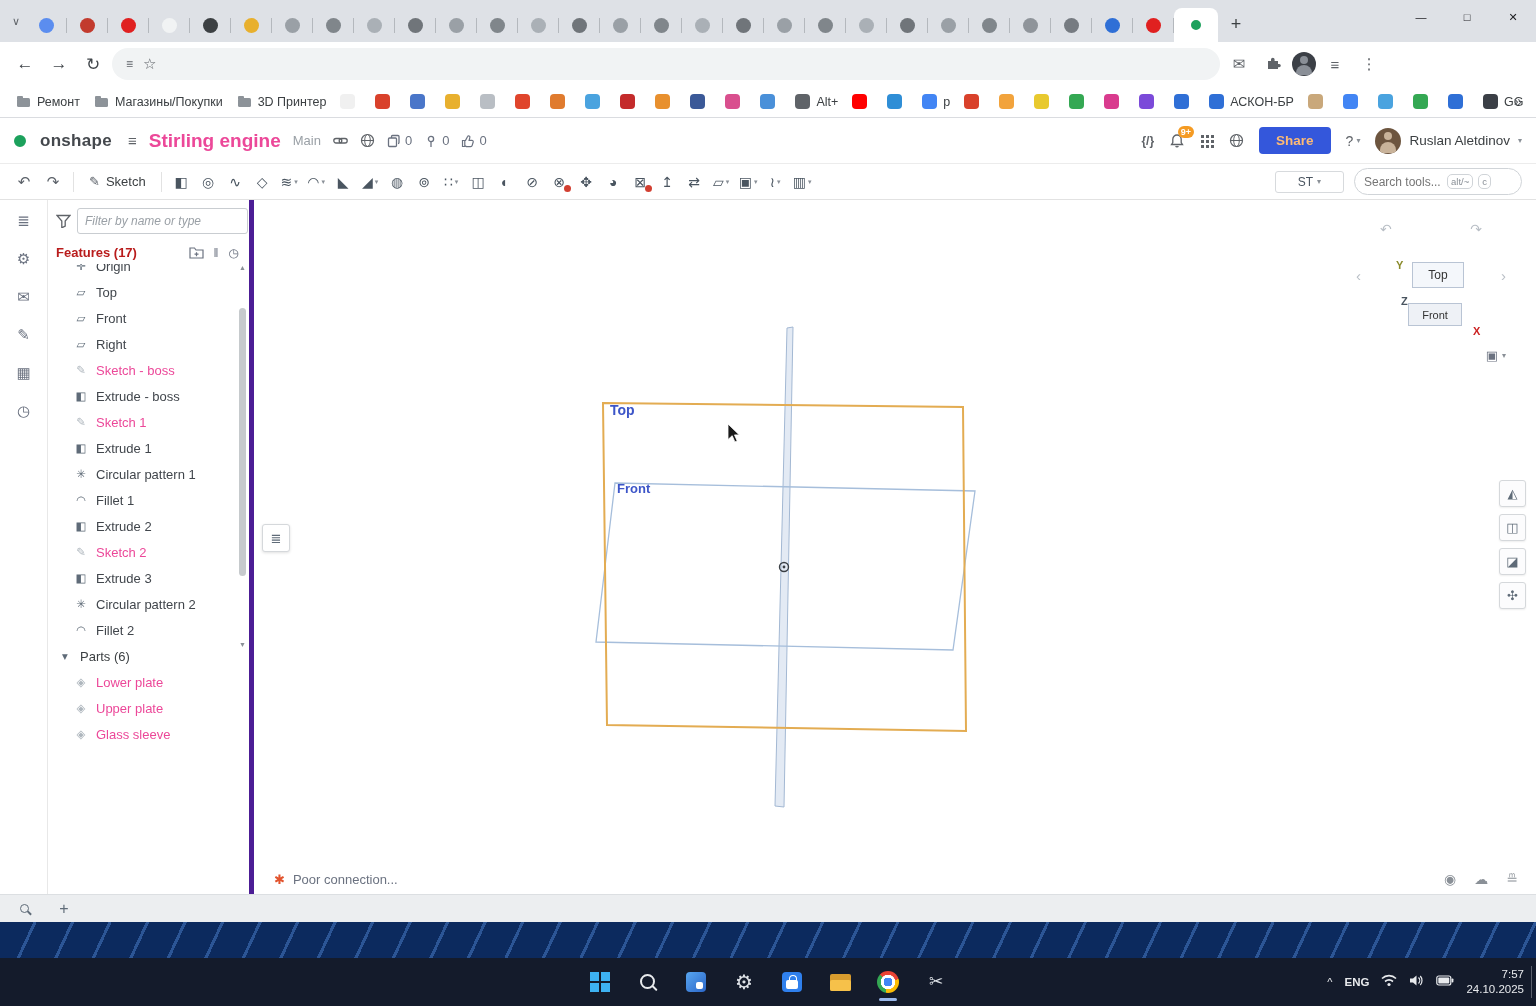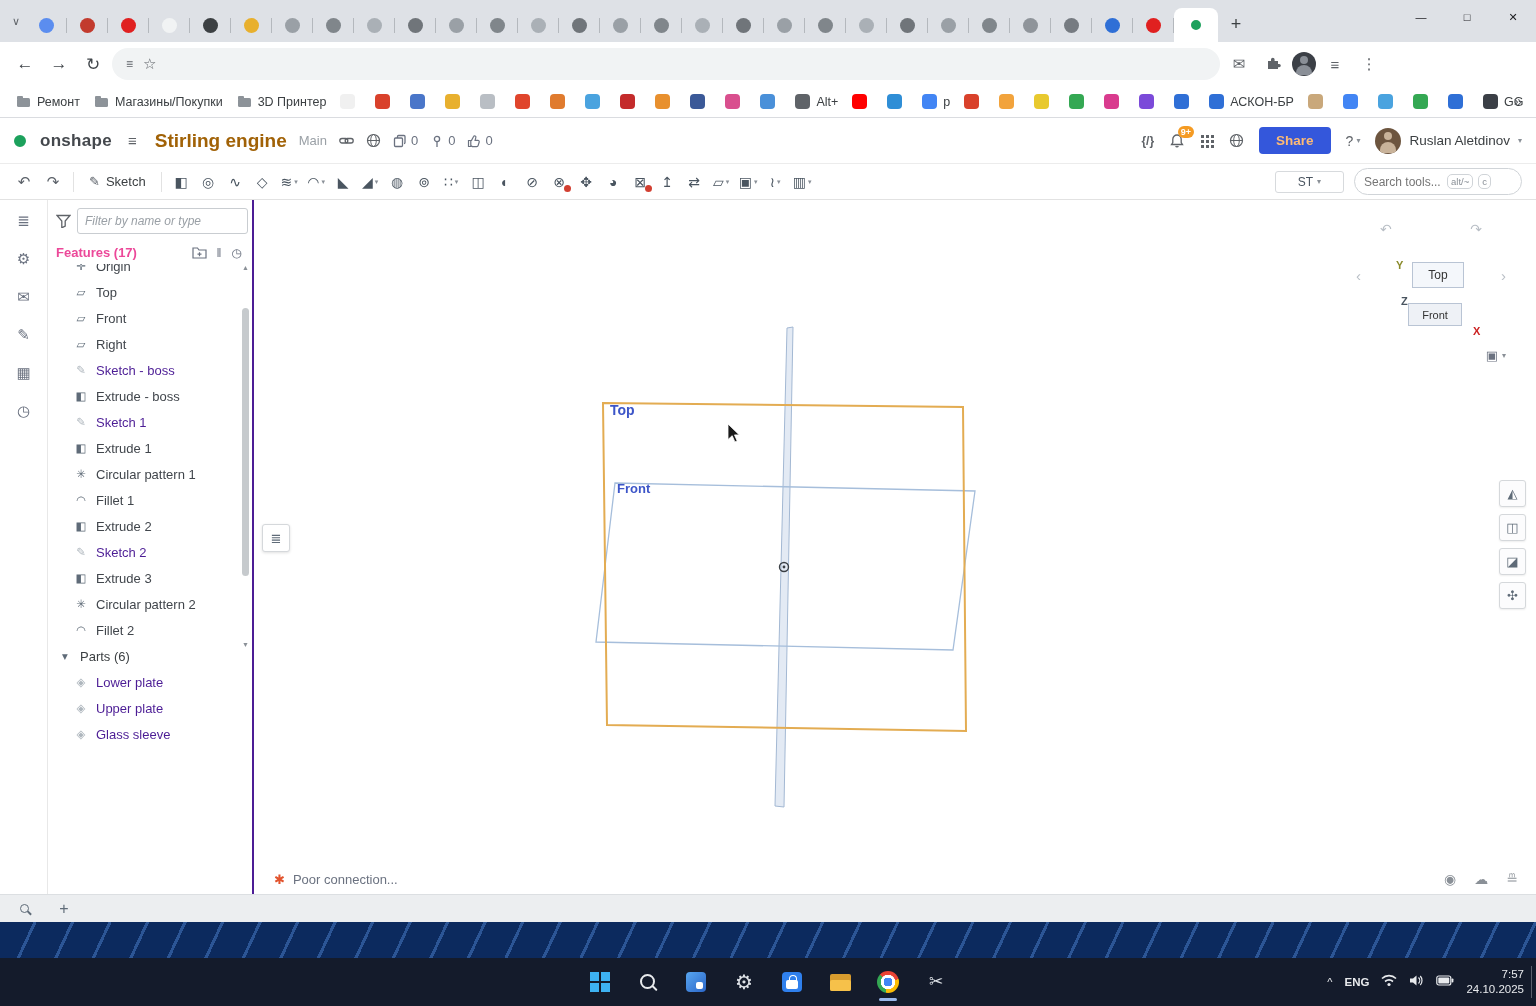--- a/index.html
+++ b/index.html
@@ -39,21 +39,21 @@
 .bm.folder .ic{background:transparent;position:relative;border-radius:0}
 .bm.folder .ic::before{content:"";position:absolute;left:1px;top:4px;width:13px;height:9px;background:#8d9399;border-radius:1.5px}
 .bm.folder .ic::after{content:"";position:absolute;left:1px;top:2px;width:6px;height:3px;background:#8d9399;border-radius:1px 1px 0 0}
 .bm-overflow{margin-left:auto;color:#5f6368;font-size:15px;padding-right:8px}
 
 .os-header{position:absolute;top:118px;left:0;width:100%;height:46px;background:#fff;display:flex;align-items:center;padding:0 14px;gap:12px;border-bottom:1px solid #ececec}
 .os-logo{display:flex;align-items:center;gap:14px}
 .os-logo-mark{width:8px;height:8px;border:6px solid var(--onshape-green,#1ca15c);border-radius:50%}
 .os-logo-text{font-size:17px;color:#44484d;font-weight:bold;letter-spacing:.3px}
 .os-menu{color:#5f6368;font-size:15px;margin-left:4px}
-.os-title{font-size:19px;color:#a16207;font-weight:bold;margin-left:6px}
+.os-title{font-size:19px;color:#ec4899;font-weight:bold;}
 .os-ws{font-size:13px;color:#9aa0a6}
 .hd-ic{display:flex;align-items:center;color:#5f6368}
 .os-stat{display:flex;align-items:center;gap:4px;color:#6b7280;font-size:13px}
 .os-right{margin-left:auto;display:flex;align-items:center;gap:15px}
 .os-code{font-size:12px;color:#5f6368;font-weight:bold}
 .os-bell{position:relative;display:flex}
 .os-badge{position:absolute;top:-7px;right:-9px;background:var(--badge-orange,#f59b23);color:#fff;font-size:9px;border-radius:7px;padding:1px 3px;font-weight:bold}
 .grid-icon{width:14px;height:14px;background:radial-gradient(circle,#5f6368 1.5px,transparent 1.8px);background-size:5px 5px}
 .os-share{background:var(--share-blue,#3457db);color:#fdba74;font-size:13.5px;font-weight:bold;padding:6px 17px;border-radius:4px}
 .os-help{font-size:14px;color:#5f6368;display:flex;align-items:center;gap:3px}
@@ -73,31 +73,31 @@
 .tool.bdg::before{content:"";position:absolute;right:2px;bottom:3px;width:7px;height:7px;border-radius:50%;background:#d23f31}
 .t-right{margin-left:auto;display:flex;align-items:center;gap:10px;padding-right:4px}
 .t-st{display:flex;align-items:center;gap:4px;font-size:12px;color:#4a5560;border:1px solid #d7dadd;border-radius:3px;padding:3px 22px}
 .t-search{display:flex;align-items:center;gap:5px;border:1px solid #d0d4d8;border-radius:14px;height:27px;padding:0 9px;width:168px;background:#fff}
 .t-search input{border:0;outline:0;width:78px;font-size:12px;color:#555;background:transparent;font-family:inherit}
 .kbd{border:1px solid #d0d4d8;border-radius:5px;font-size:9.5px;color:#8a9097;padding:1px 3px;white-space:nowrap}
 
 .os-body{position:absolute;top:200px;left:0;width:100%;height:694px;display:flex;background:#fff}
 .os-rail{width:48px;border-right:1px solid #e8e8e8;display:flex;flex-direction:column;align-items:center;padding-top:12px;gap:20px}
 .rail-ic{color:#6b7280;font-size:15px;width:24px;text-align:center}
-.os-panel{width:206px;border-right:2px solid #4c1d95;display:flex;flex-direction:column;position:relative;background:#fff}
+.os-panel{width:206px;border-right:5px solid #4c1d95;display:flex;flex-direction:column;position:relative;background:#fff}
 .panel-top{display:flex;align-items:center;gap:6px;padding:8px 6px 6px 8px}
 .filter-input{flex:1;height:26px;border:1px solid #c9cdd1;border-radius:3px;font-size:12px;padding:0 7px;color:#555;outline:none;font-family:inherit}
 .filter-input::placeholder{font-style:italic;color:#9aa0a6}
 .panel-head{display:flex;align-items:center;padding:5px 10px 4px 8px;gap:10px}
-.panel-title{font-size:13px;font-weight:bold;color:#ec4899;flex:1}
+.panel-title{font-size:13px;font-weight:bold;color:#b91c1c;flex:1}
 .ph-ic{color:#6b7280;font-size:12px;display:flex;align-items:center}
 .feat-list{flex:1;overflow:hidden;position:relative;padding-top:2px}
 .feat{display:flex;align-items:center;gap:8px;height:26px;padding-left:26px;font-size:13px;color:#41464c;white-space:nowrap}
 .feat .fic{width:14px;text-align:center;color:#5f6b78;font-size:11.5px}
-.feat.dim{color:#4c1d95}
+.feat.dim{color:#ec4899}
 .feat.dim .fic{color:#aeb6bd}
 .feat.group{padding-left:10px;color:#3c4043}
 .feat.clip{margin-top:-13px}
 .origin-icon::before{content:"✛"} .plane-icon::before{content:"▱"} .sketch-icon::before{content:"✎"}
 .extrude-icon::before{content:"◧"} .pattern-icon::before{content:"✳"} .fillet-icon::before{content:"◠"}
 .part-icon::before{content:"◈"} .caret-down-icon::before{content:"▾"}
 .panel-scroll{position:absolute;right:1px;top:64px;width:11px;height:384px}
 .panel-scroll .up{position:absolute;top:0;left:0;width:100%;text-align:center;font-size:7px;color:#8a9097}
 .panel-scroll .down{position:absolute;bottom:0;left:0;width:100%;text-align:center;font-size:7px;color:#8a9097}
 .panel-scroll .thumb{position:absolute;top:44px;left:2px;width:7px;height:268px;background:#c6cacd;border-radius:4px}

